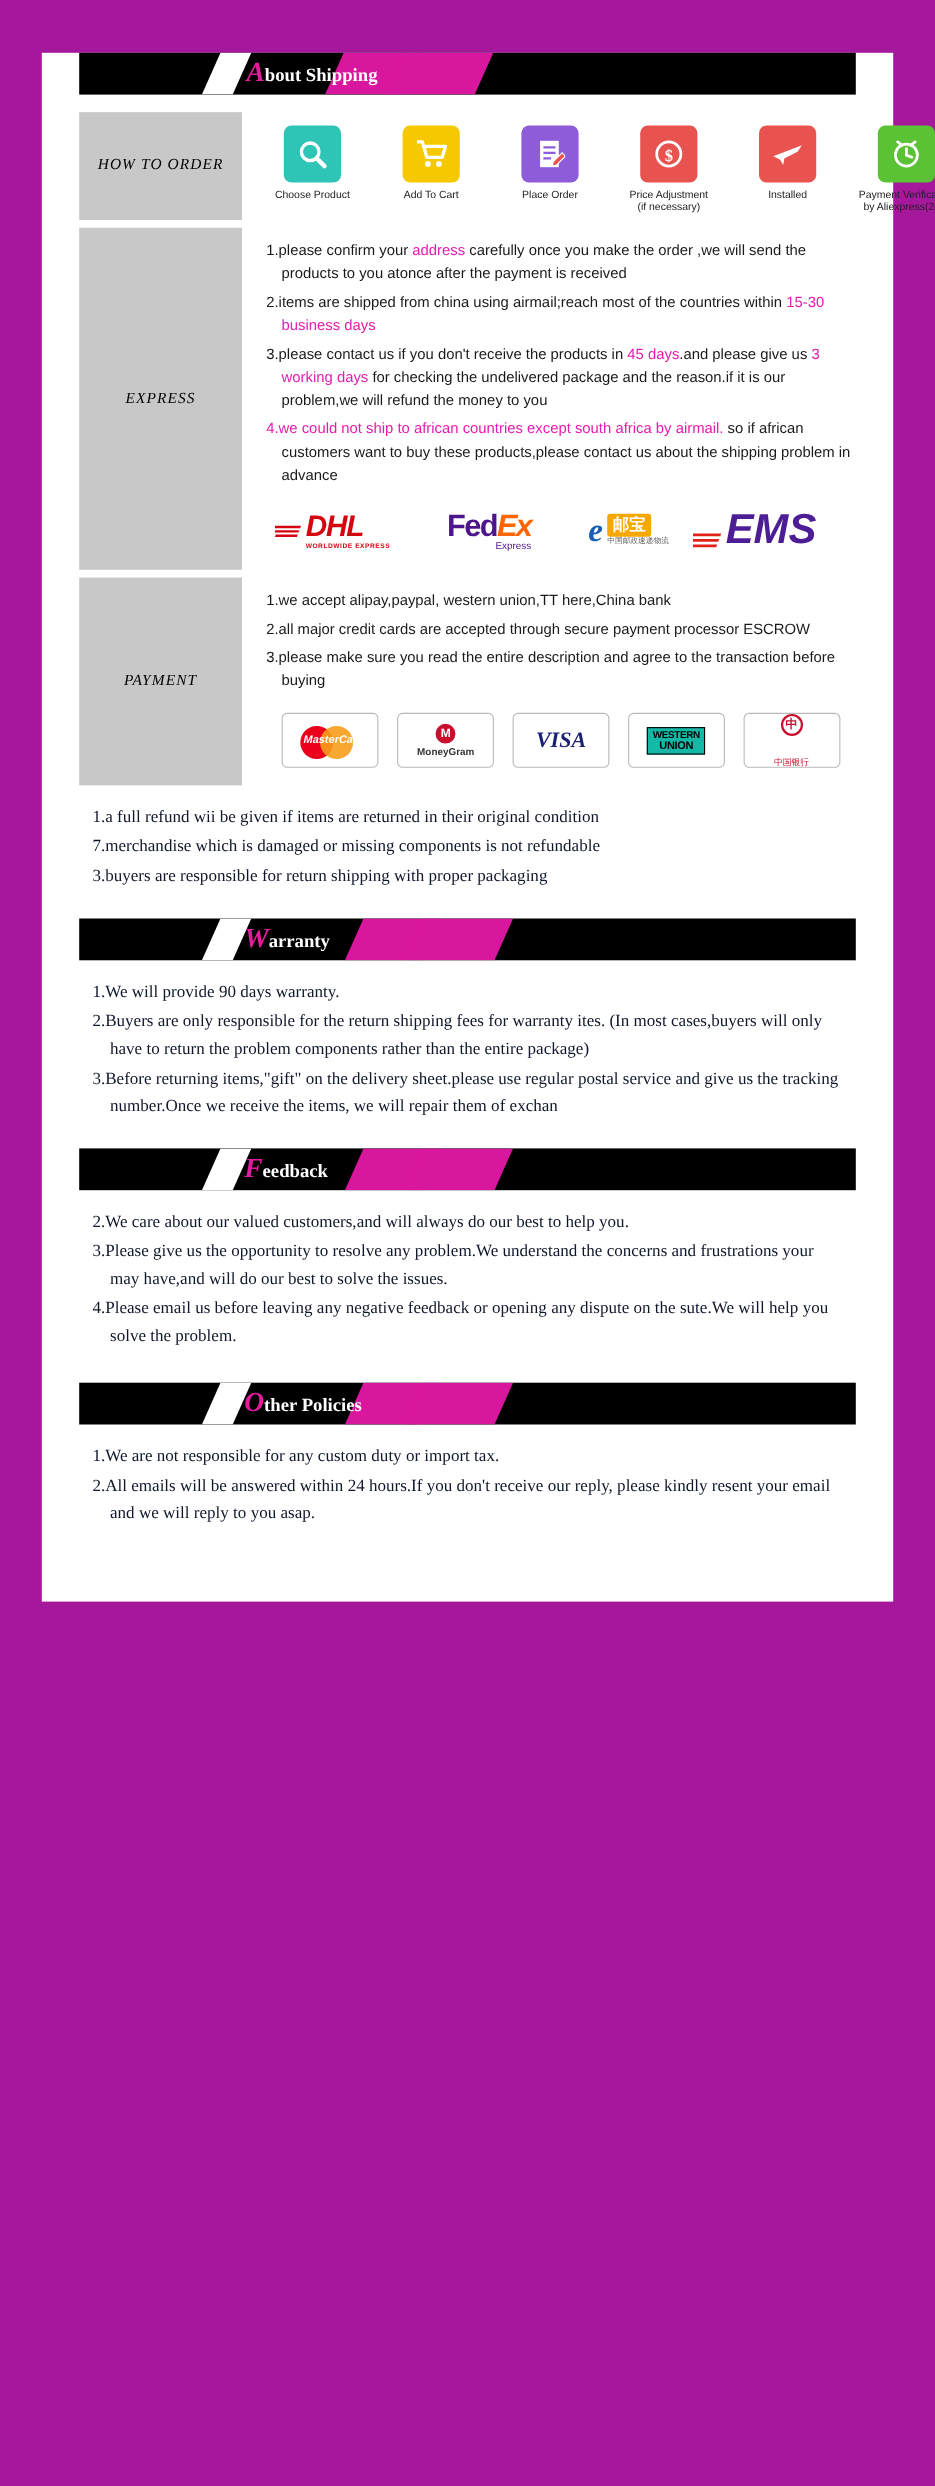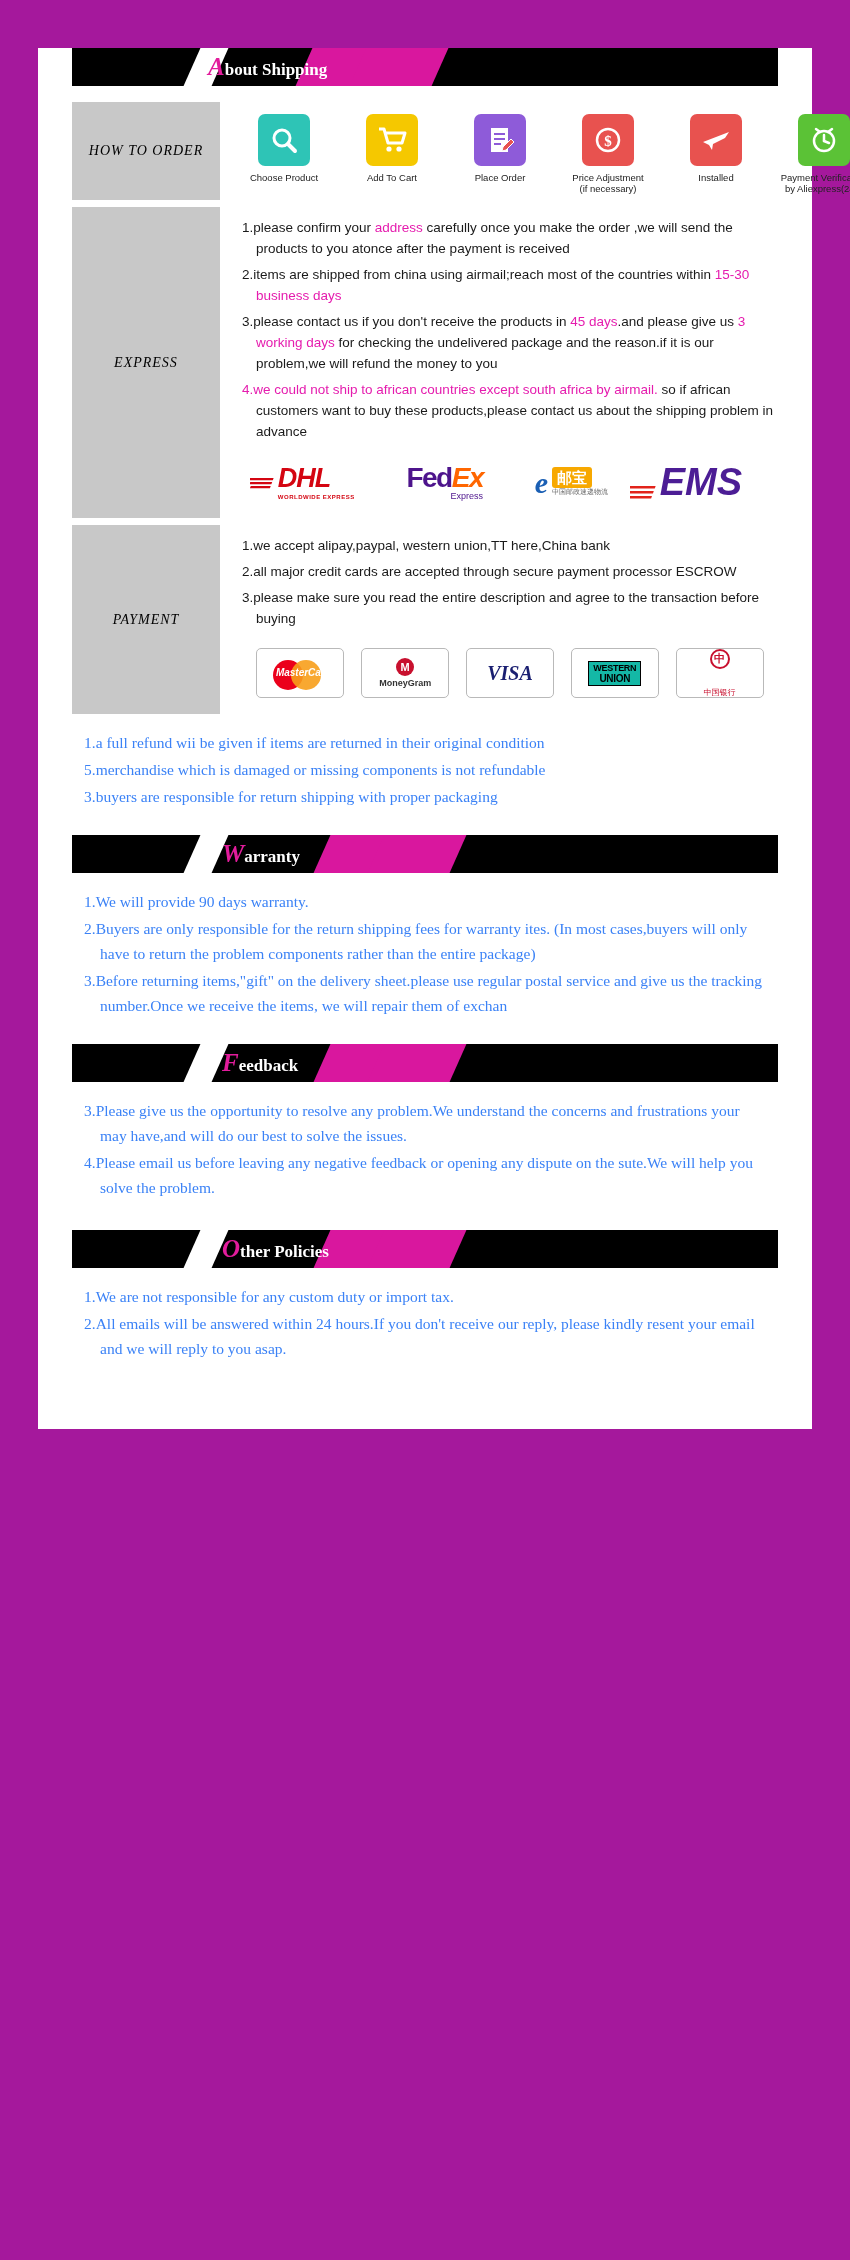--- a/index.html
+++ b/index.html
@@ -46,21 +46,21 @@
   }
   .banner .slash-c {
     position: absolute;
     top: 0; left: 120px;
     width: 28px; height: 38px;
     background: #ffffff;
     transform: skewX(-24deg);
   }
   .banner .title {
     position: absolute;
-    left: 136px; top: 0;
+    left: 152px; top: 0;
     height: 38px;
     line-height: 38px;
     color: #ffffff;
     font-size: 17px;
     font-weight: bold;
     font-family: "Liberation Serif", serif;
     white-space: nowrap;
     z-index: 3;
   }
   .banner .title .cap {
@@ -211,21 +211,21 @@
 
   
   .block {
     margin: 16px 46px 0 46px;
   }
   .block ol { margin:0; padding:0; list-style:none; }
   .block li {
     font-family: "Liberation Serif", serif;
     font-size: 15.5px;
     line-height: 25px;
-    color: #3b82f6;
+    color: #0f172a;
     margin-bottom: 2px;
     padding-left: 16px;
     text-indent: -16px;
   }
   .spacer-lg { height: 26px; }
 </style>
 </head>
 <body>
 
 <div class="page">
@@ -412,21 +412,21 @@
             </div>
           </div>
         </div>
       </div>
     </div>
   </div>
 
   <div class="block">
     <ol>
       <li>1.a full refund wii be given if items are returned in their original condition</li>
-      <li>5.merchandise which is damaged or missing components is not refundable</li>
+      <li>7.merchandise which is damaged or missing components is not refundable</li>
       <li>3.buyers are responsible for return shipping with proper packaging</li>
     </ol>
   </div>
 
   <div class="banner center-title" style="margin-top:26px;">
     <div class="slash-a" style="left:250px;"></div>
     <div class="slash-b" style="left:304px;"></div>
     <div class="slash-c"></div>
     <div class="title"><span class="cap">W</span><span>arranty</span></div>
   </div>
@@ -439,20 +439,21 @@
   </div>
 
   <div class="banner center-title" style="margin-top:26px;">
     <div class="slash-a" style="left:250px;"></div>
     <div class="slash-b" style="left:304px;"></div>
     <div class="slash-c"></div>
     <div class="title"><span class="cap">F</span><span>eedback</span></div>
   </div>
   <div class="block">
     <ol>
+      <li>2.We care about our valued customers,and will always do our best to help you.</li>
       <li>3.Please give us the opportunity to resolve any problem.We understand the concerns and frustrations your may have,and will do our best to solve the issues.</li>
       <li>4.Please email us before leaving any negative feedback or opening any dispute on the sute.We will help  you solve the problem.</li>
     </ol>
   </div>
 
   <div class="banner center-title" style="margin-top:30px;">
     <div class="slash-a" style="left:250px;"></div>
     <div class="slash-b" style="left:304px;"></div>
     <div class="slash-c"></div>
     <div class="title"><span class="cap">O</span><span>ther Policies</span></div>

